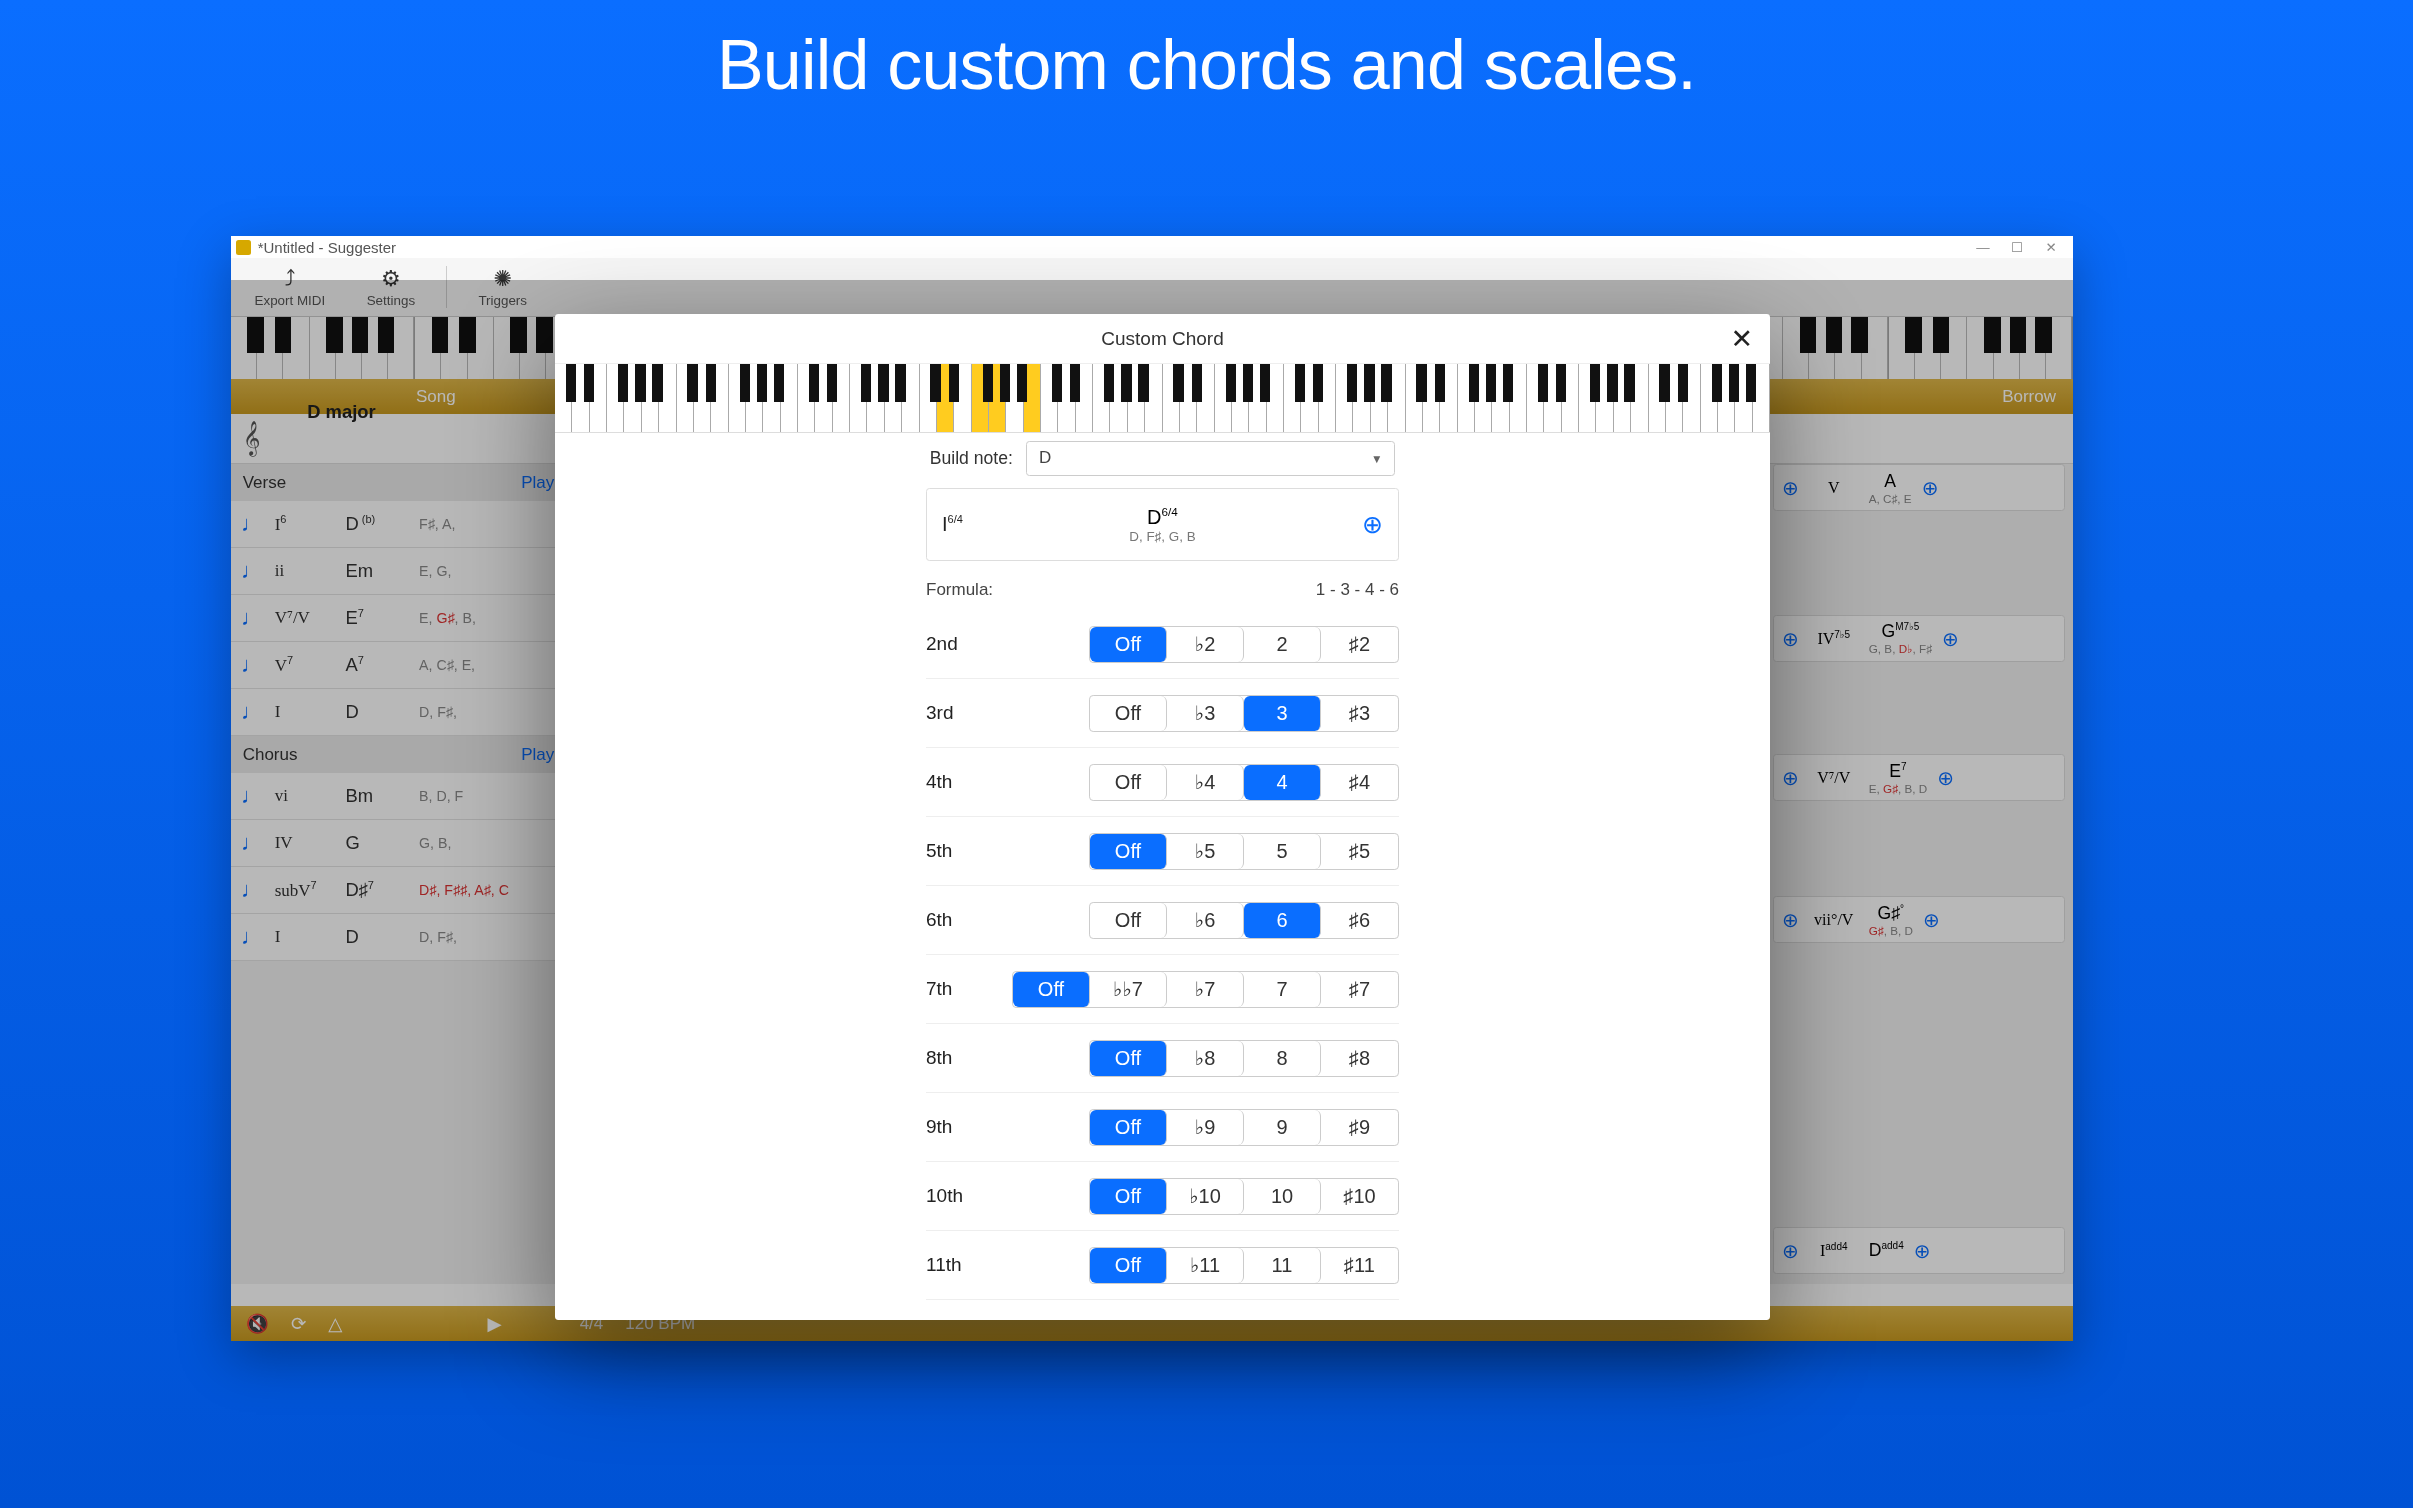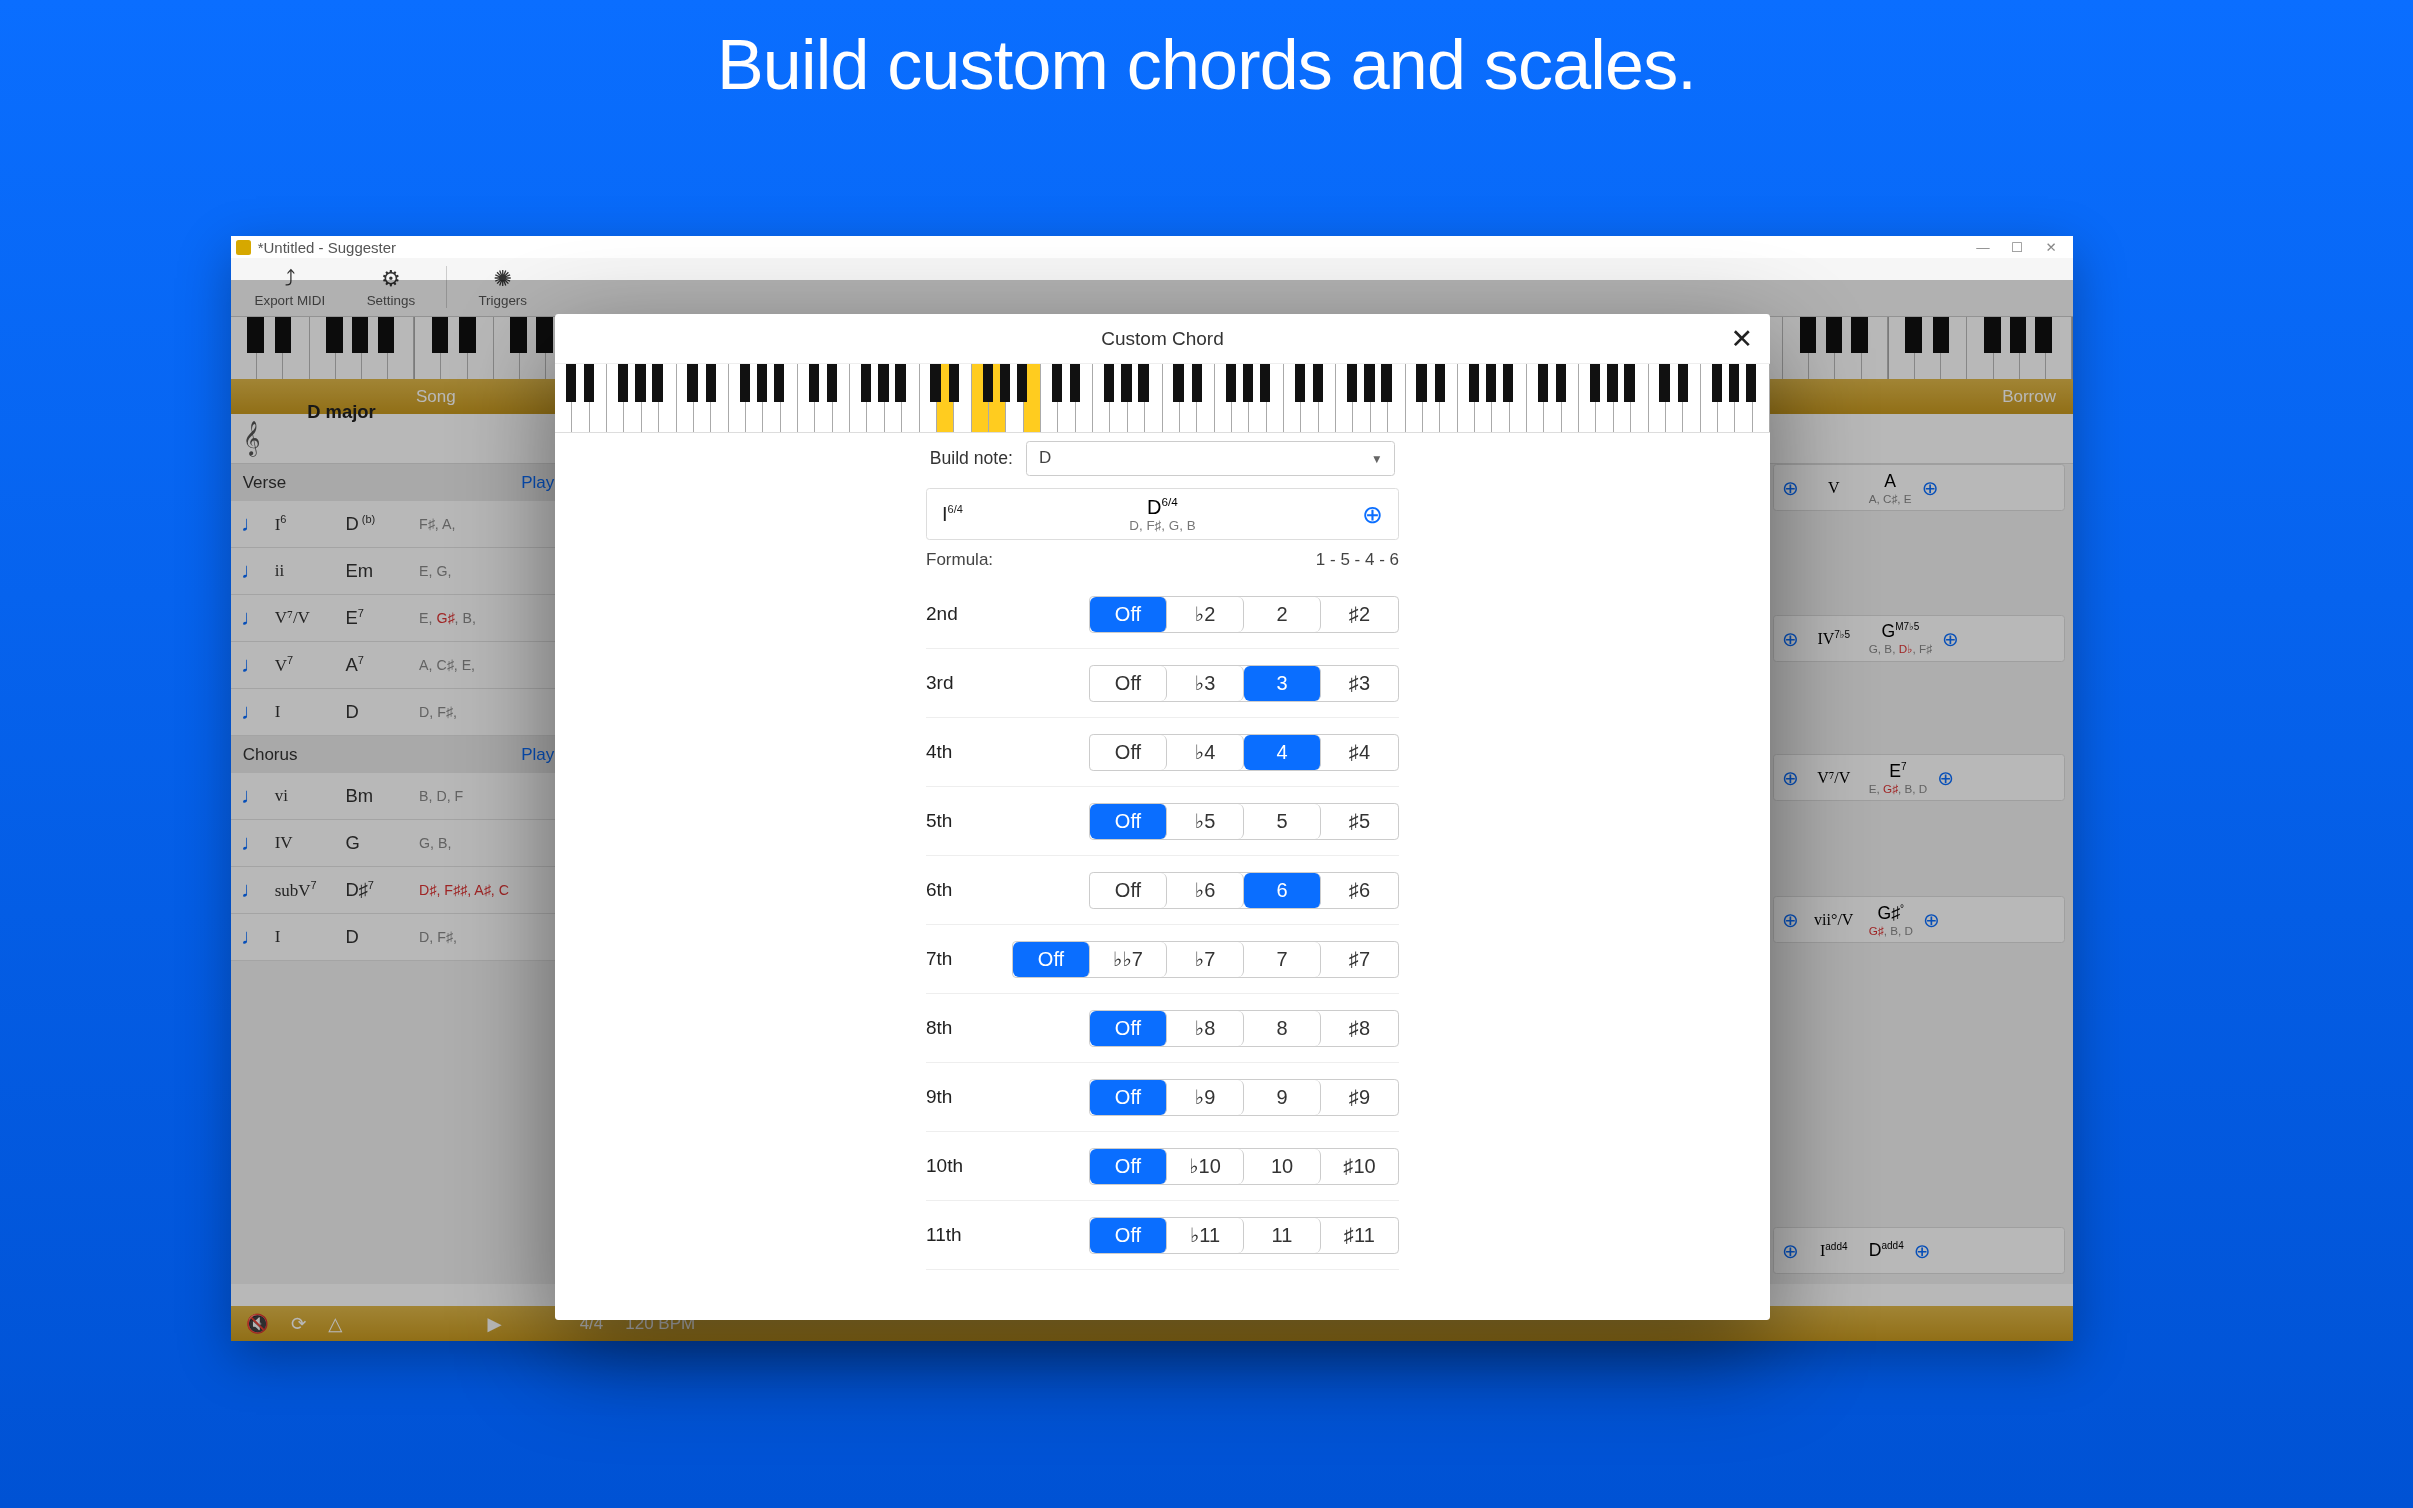--- a/index.html
+++ b/index.html
@@ -80,21 +80,21 @@
 .modal-piano .wks { display: flex; height: 100%; }
 .modal-piano .wk { flex: 1; border-right: 0.8px solid #aaa; background: #fff; }
 .modal-piano .wk.hl { background: #ffcc1f; }
 .modal-piano .bk { position: absolute; top: 0; height: 56%; width: 8.5%; background: #111; z-index: 2; }
 
 .root-row { height: 50px; display: flex; align-items: center; justify-content: center; gap: 13.4px; padding: 6.7px 0; }
 .root-row label { font-size: 17.6px; color: #333; }
 .root-select { width: 369px; height: 35px; border: 0.8px solid #ccc; border-radius: 3.4px; background: #fff; display: flex; align-items: center; padding: 0 11.7px; justify-content: space-between; color: #444; font-size: 17px; cursor: pointer; }
 .root-select .caret { color: #666; font-size: 11.7px; }
 
-.chord-summary { margin: 5px auto 0; width: 473px; height: 52px; border: 0.8px solid #ddd; border-radius: 3.4px; display: flex; align-items: center; padding: 0 15px; }
+.chord-summary { margin: 5px auto 9px; width: 473px; height: 73px; border: 0.8px solid #ddd; border-radius: 3.4px; display: flex; align-items: center; padding: 0 15px; }
 .chord-summary .left-deg { font-family: serif; font-size: 20px; color: #222; }
 .chord-summary .left-deg sup { font-size: 11px; }
 .chord-summary .mid { flex: 1; display: flex; flex-direction: column; align-items: center; }
 .chord-summary .mid .cn { font-size: 20px; font-weight: 500; }
 .chord-summary .mid .cn sup { font-size: 11.7px; }
 .chord-summary .mid .cs { font-size: 13.4px; color: #777; }
 .chord-summary .add { color: #0a6eff; font-size: 25px; cursor: pointer; }
 
 .formula-row { width: 473px; margin: 10px auto; display: flex; justify-content: space-between; font-size: 17px; color: #444; }
 
@@ -632,21 +632,21 @@
       <div class="cn">
         <span>D</span><sup>6/4</sup>
       </div>
       <div class="cs">D, F♯, G, B</div>
     </div>
     <div class="add">⊕</div>
   </div>
 
   <div class="formula-row">
     <span>Formula:</span>
-    <span>1 - 5 - 4 - 6</span>
+    <span>1 - 3 - 4 - 6</span>
   </div>
 
   <div class="intervals" id="intervals">
       <div class="interval-row">
         <div class="ilabel">2nd</div>
         <div class="seg seg4">
           <div class="s active">Off</div>
           <div class="s">♭2</div>
           <div class="s">2</div>
           <div class="s">♯2</div>

